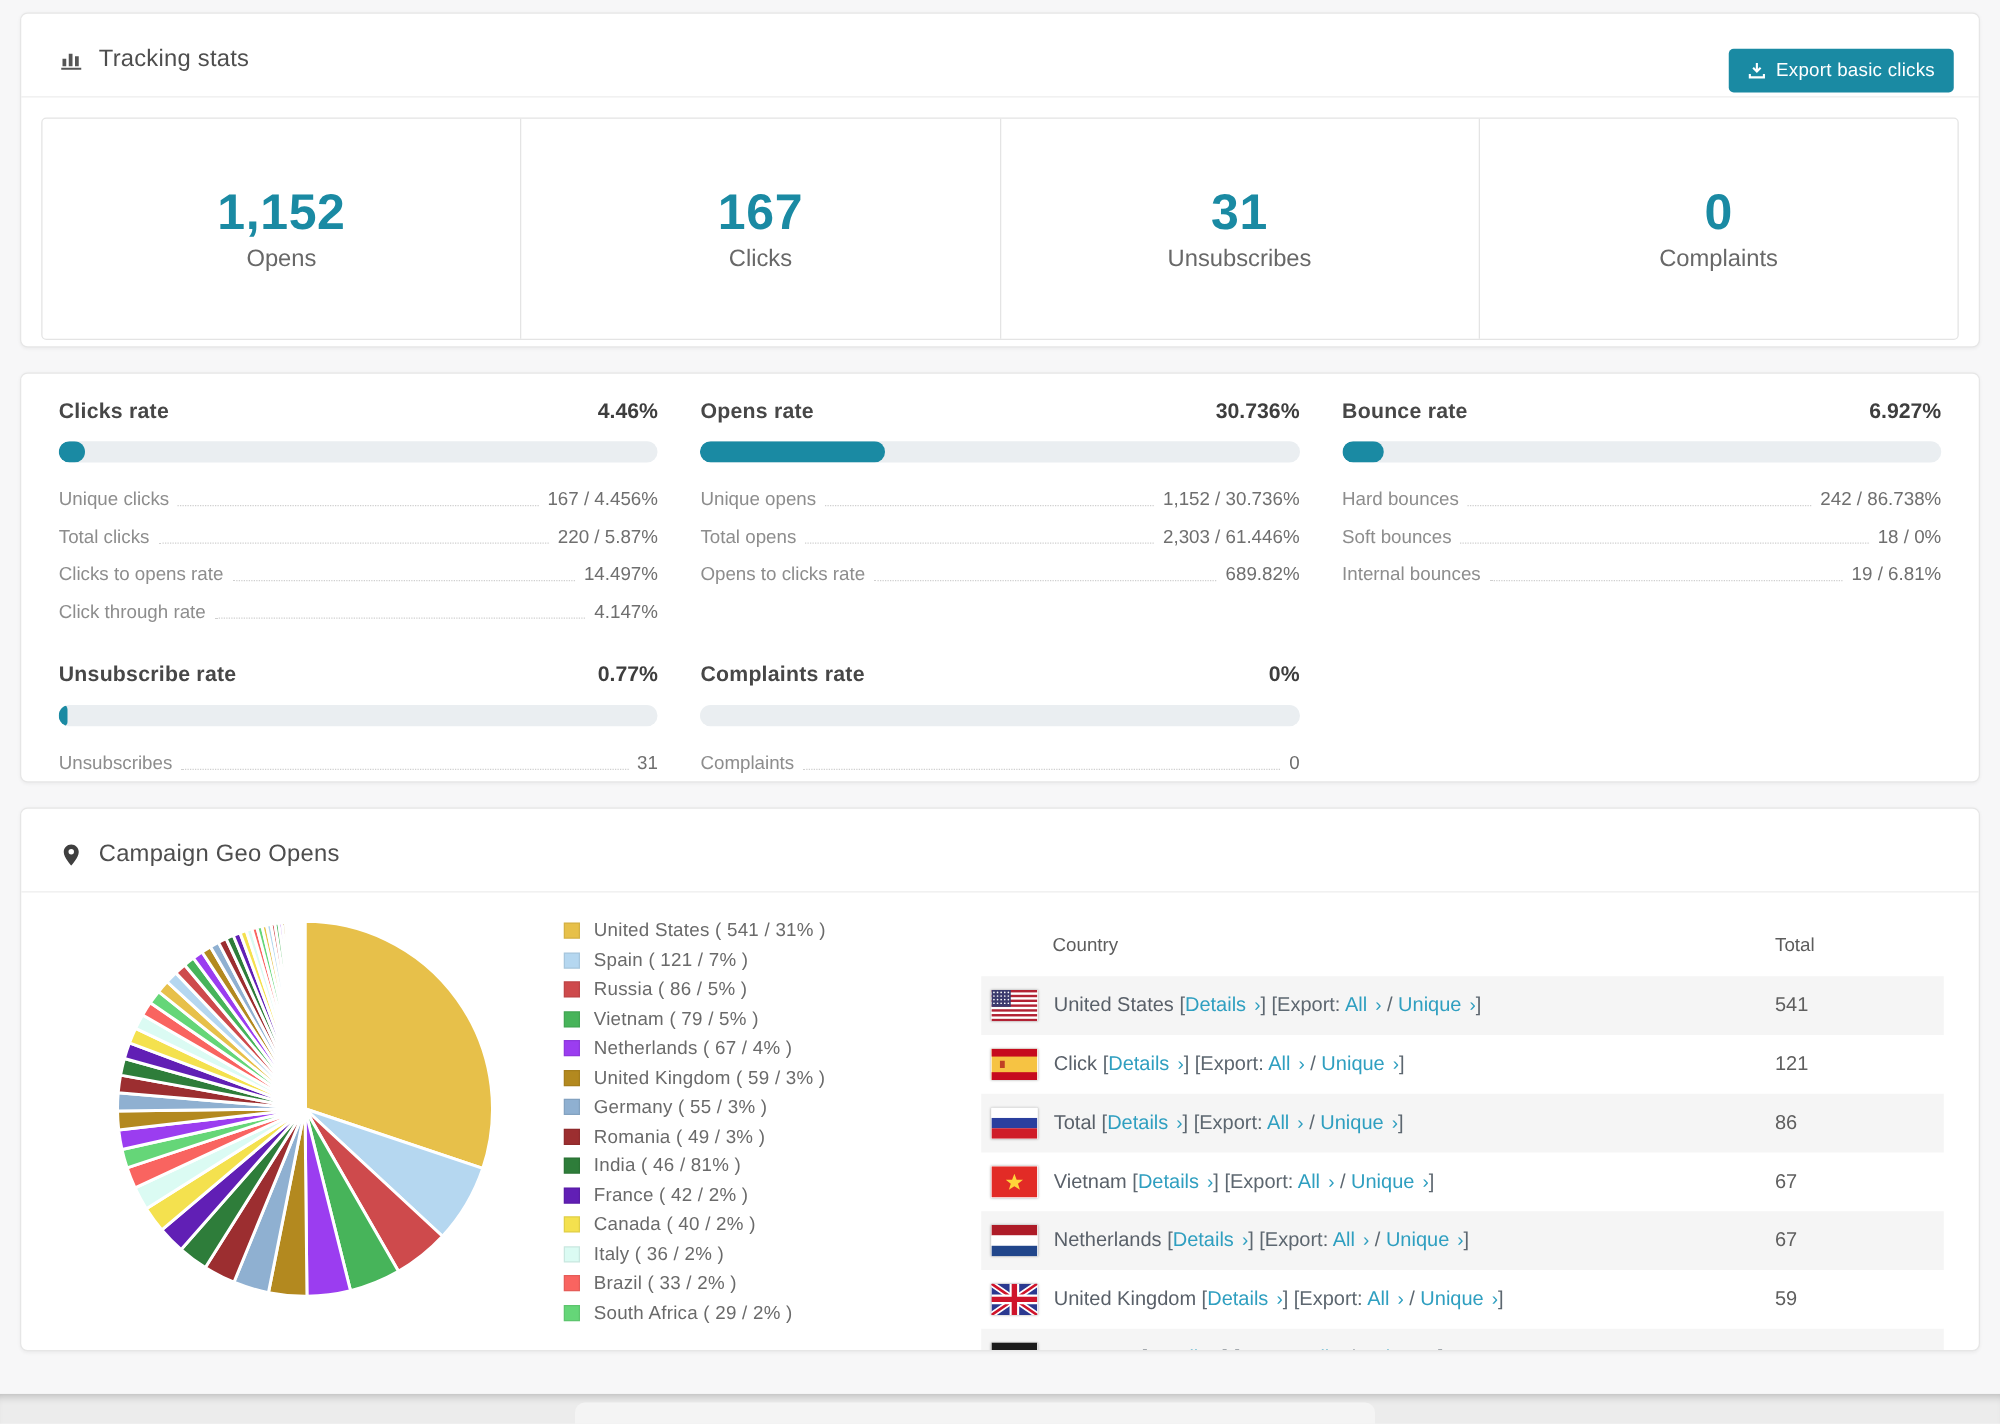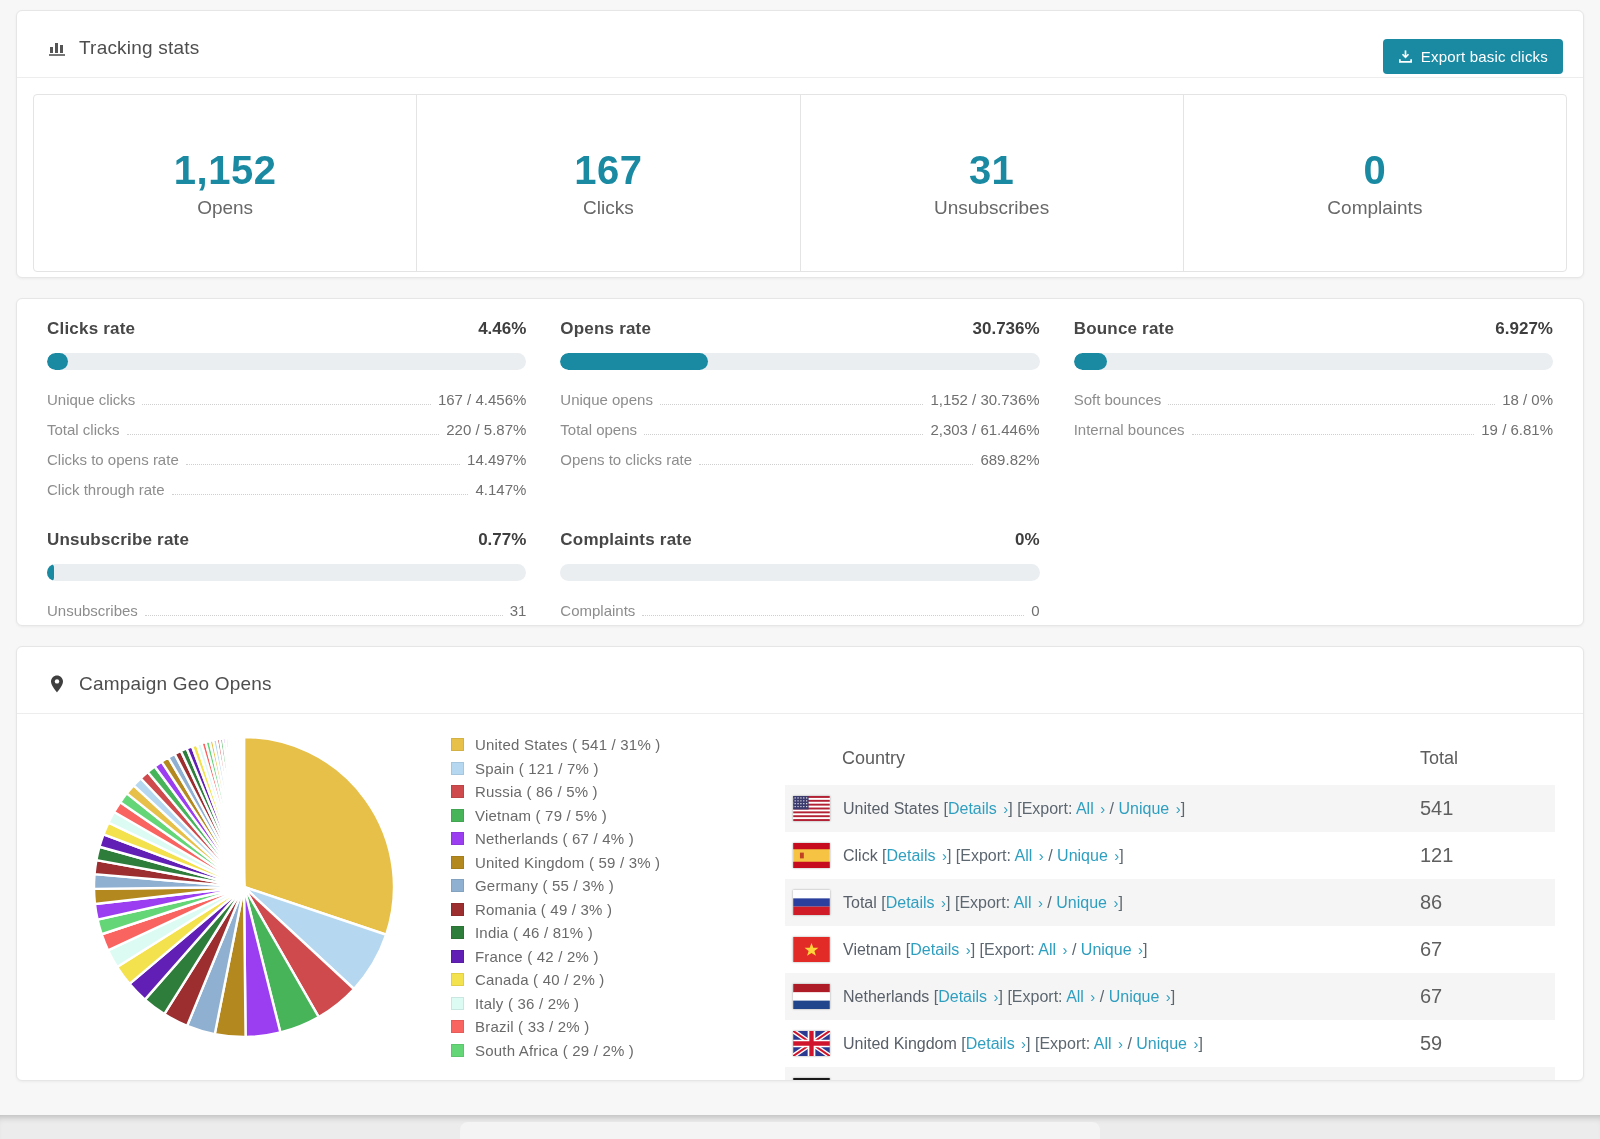--- a/index.html
+++ b/index.html
@@ -64,31 +64,31 @@
   
   .geo-content { display:flex; padding:14px 28px 0 72px; }
   .pie-wrap { width:310px; flex:0 0 310px; margin-top:4px; }
   .legend { margin-left:52px; margin-top:8px; width:320px; flex:0 0 320px; }
   .legend-item { display:flex; align-items:center; margin-bottom:6.5px; }
   .swatch { width:13px; height:13px; flex:0 0 13px; margin-right:11px; border:1px solid rgba(0,0,0,0.08); }
   .legend-label { font-size:15px; color:#6a6a6a; letter-spacing:0.2px; }
 
   .geo-table { flex:1; margin-left:14px; margin-top:2px; }
   .thead { display:flex; align-items:center; padding:18px 10px 16px 57px; }
-  .th { font-size:18px; color:#5d5d5d; }
+  .th { font-size:15px; color:#5d5d5d; }
   .th-total { margin-left:auto; width:125px; }
   .trow { display:flex; align-items:center; height:47px; padding:0 10px 0 8px; }
   .trow.alt { background:#f5f5f5; }
   .flag { width:37px; height:25px; flex:0 0 37px; margin-right:13px; box-shadow:0 0 2px rgba(0,0,0,0.35); display:inline-flex; }
   .flag svg { width:100%; height:100%; display:block; }
   .country-cell { font-size:16px; color:#5d6770; white-space:nowrap; }
   .cname { color:#596069; }
   .lnk { color:var(--link,#2f9fc0); text-decoration:none; cursor:pointer; }
   .chev { font-size:15px; margin-left:2px; }
-  .total-cell { margin-left:auto; width:125px; font-size:20px; color:#5f5f5f; }
+  .total-cell { margin-left:auto; width:125px; font-size:16px; color:#5f5f5f; }
 
   
   .bottom-strip {
     position:absolute; left:0; right:0; bottom:0; height:34px;
     background:#ececec;
     box-shadow: inset 0 7px 7px -5px rgba(0,0,0,0.22);
   }
   .bottom-strip .strip-card {
     position:absolute; left:460px; width:640px; top:7px; height:27px;
     background:#f4f4f4; border-radius:8px 8px 0 0;
@@ -202,20 +202,25 @@
         </div>
         <div class="rate-block">
           <div class="rate-head">
             <span class="rate-title">Bounce rate</span>
             <span class="rate-value">6.927%</span>
           </div>
           <div class="bar-track">
             <div class="bar-fill" style="width: 6.927%; min-width: 7px;"></div>
           </div>
           <div class="rate-rows">
+            <div class="rrow">
+              <span class="rlabel">Hard bounces</span>
+              <span class="leader"></span>
+              <span class="rvalue">242 / 86.738%</span>
+            </div>
             <div class="rrow">
               <span class="rlabel">Soft bounces</span>
               <span class="leader"></span>
               <span class="rvalue">18 / 0%</span>
             </div>
             <div class="rrow">
               <span class="rlabel">Internal bounces</span>
               <span class="leader"></span>
               <span class="rvalue">19 / 6.81%</span>
             </div>

